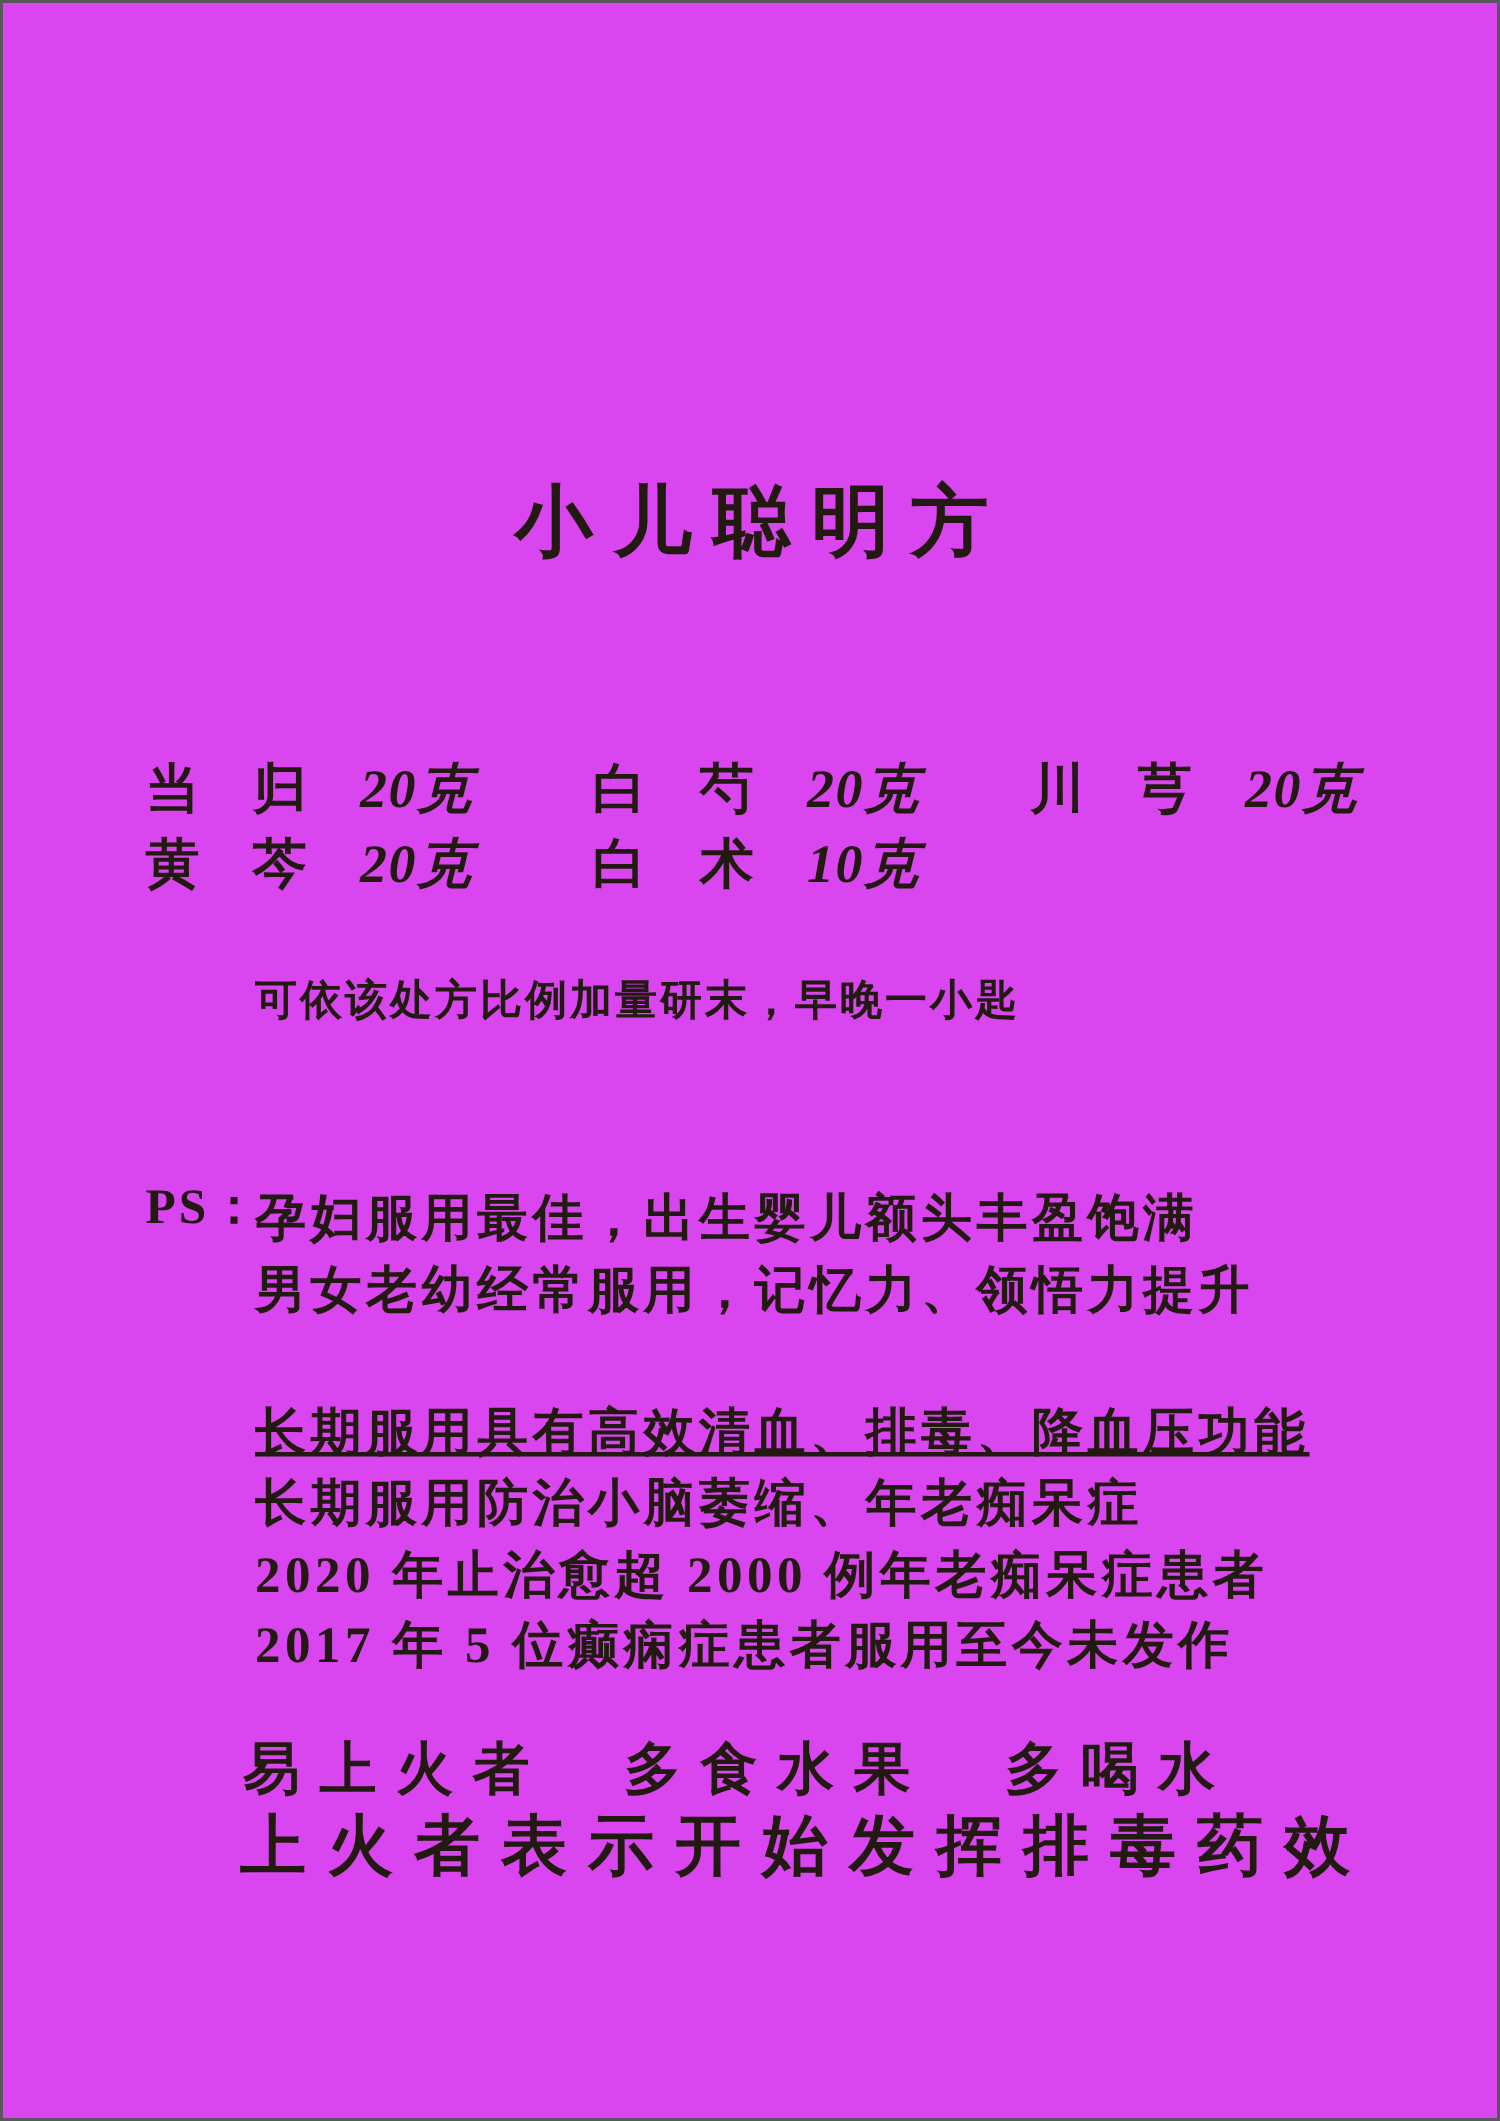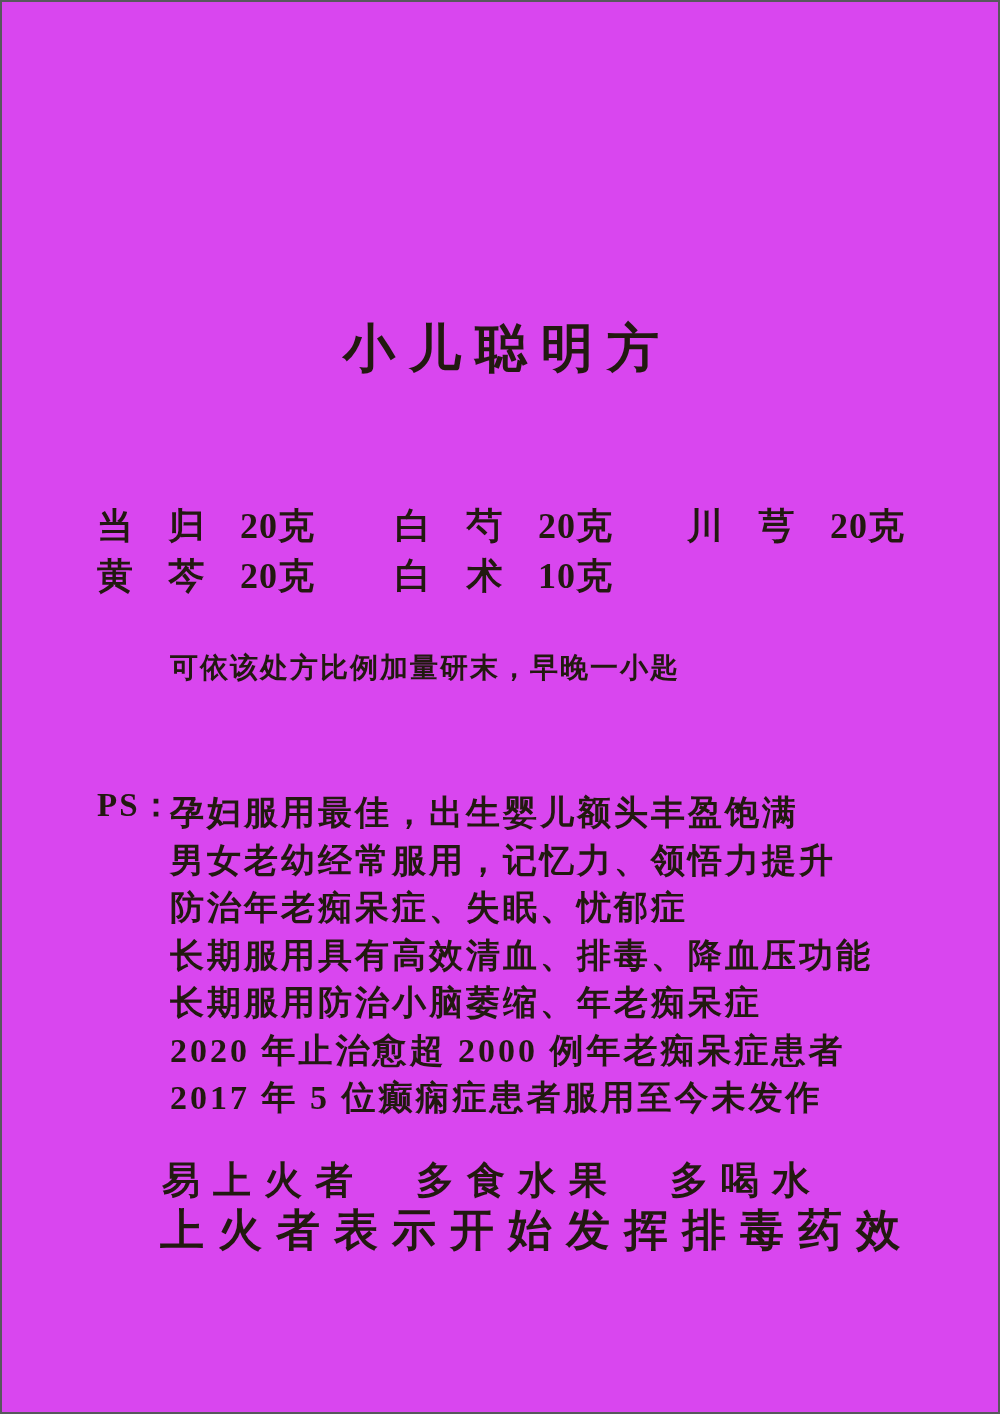--- a/index.html
+++ b/index.html
@@ -28,41 +28,41 @@
   .ing-row.r1 { top:503px; }
   .ing-row.r2 { top:553px; }
   .ing {
     position:absolute; top:0; width:218px;
     display:flex; justify-content:space-between; align-items:flex-start;
     font-size:36px; line-height:1.2; white-space:nowrap;
   }
   .ing.c1 { left:0; }
   .ing.c2 { left:298px; }
   .ing.c3 { left:590px; }
-  .ing .qty { letter-spacing:1px; }
+  .ing .qty { letter-spacing:1px;font-style:italic; }
 
   .instruction {
     position:absolute; left:168px; top:649px;
     font-size:28px; letter-spacing:2px; line-height:1.2;
     white-space:nowrap;
   }
 
   .ps-label {
     position:absolute; left:95px; top:784px;
     font-size:33px; letter-spacing:2px; line-height:1.2;
   }
   .ps-line {
     position:absolute; left:168px;
     font-size:34px; letter-spacing:3px; line-height:1.2;
     white-space:nowrap;
   }
   .ps-0 { top:791px; }
   .ps-1 { top:839px; }
   .ps-2 { top:886px; }
-  .ps-3 { top:934px; }
+  .ps-3 { top:934px;text-decoration:underline; }
   .ps-4 { top:981px; }
   .ps-5 { top:1029px; }
   .ps-6 { top:1076px; }
 
   .footer-line1 {
     position:absolute; left:160px; top:1156px;
     display:flex; column-gap:50px;
     font-size:38px; line-height:1.2; white-space:nowrap;align-items:flex-end;
   }
   .footer-line1 span { letter-spacing:13px; font-weight:bold; }
@@ -109,21 +109,20 @@
       <span class="ch">术</span>
       <span class="qty">10克</span>
     </div>
   </div>
 
   <div class="instruction">可依该处方比例加量研末，早晚一小匙</div>
 
   <div class="ps-label">PS：</div>
   <div class="ps-line ps-0">孕妇服用最佳，出生婴儿额头丰盈饱满</div>
   <div class="ps-line ps-1">男女老幼经常服用，记忆力、领悟力提升</div>
-  <div class="ps-line ps-2">防治年老痴呆症、失眠、忧郁症</div>
   <div class="ps-line ps-3">长期服用具有高效清血、排毒、降血压功能</div>
   <div class="ps-line ps-4">长期服用防治小脑萎缩、年老痴呆症</div>
   <div class="ps-line ps-5">2020 年止治愈超 2000 例年老痴呆症患者</div>
   <div class="ps-line ps-6">2017 年 5 位癫痫症患者服用至今未发作</div>
 
   <div class="footer-line1">
     <span>易上火者</span>
     <span>多食水果</span>
     <span>多喝水</span>
   </div>

